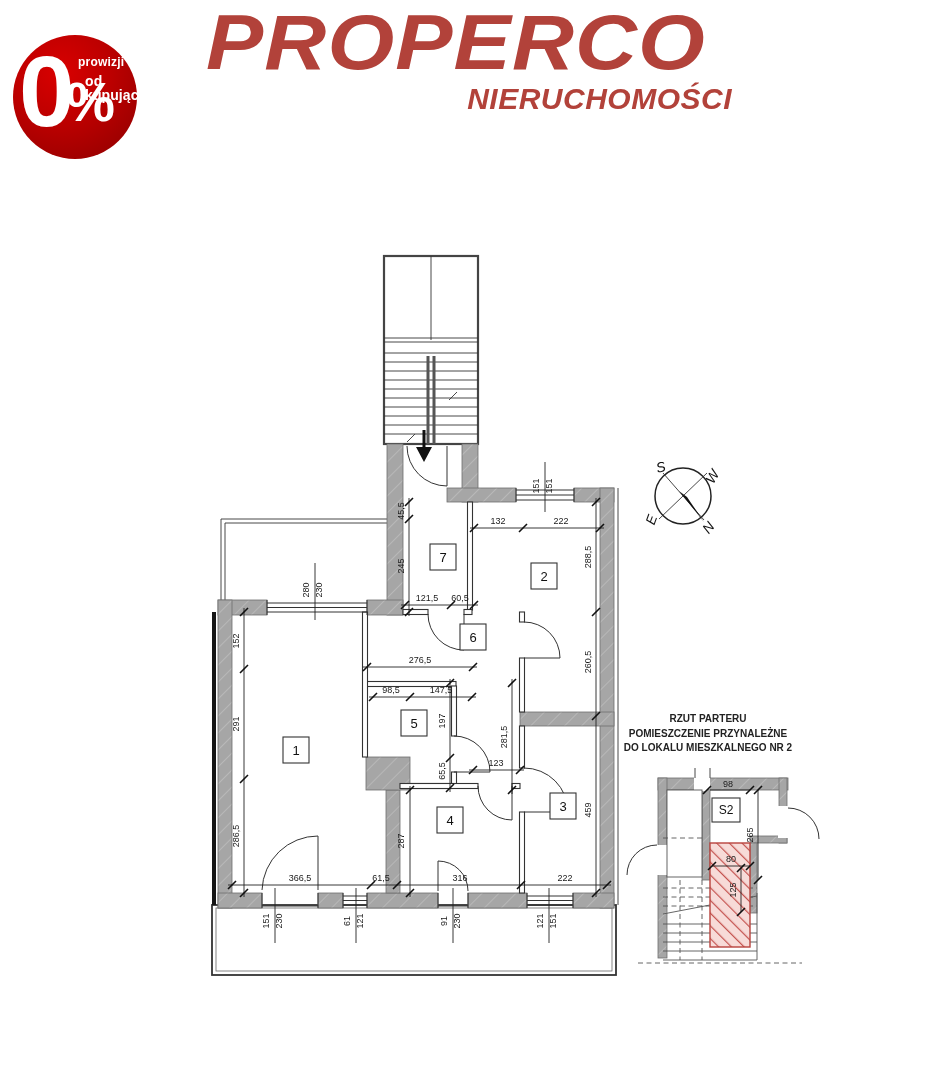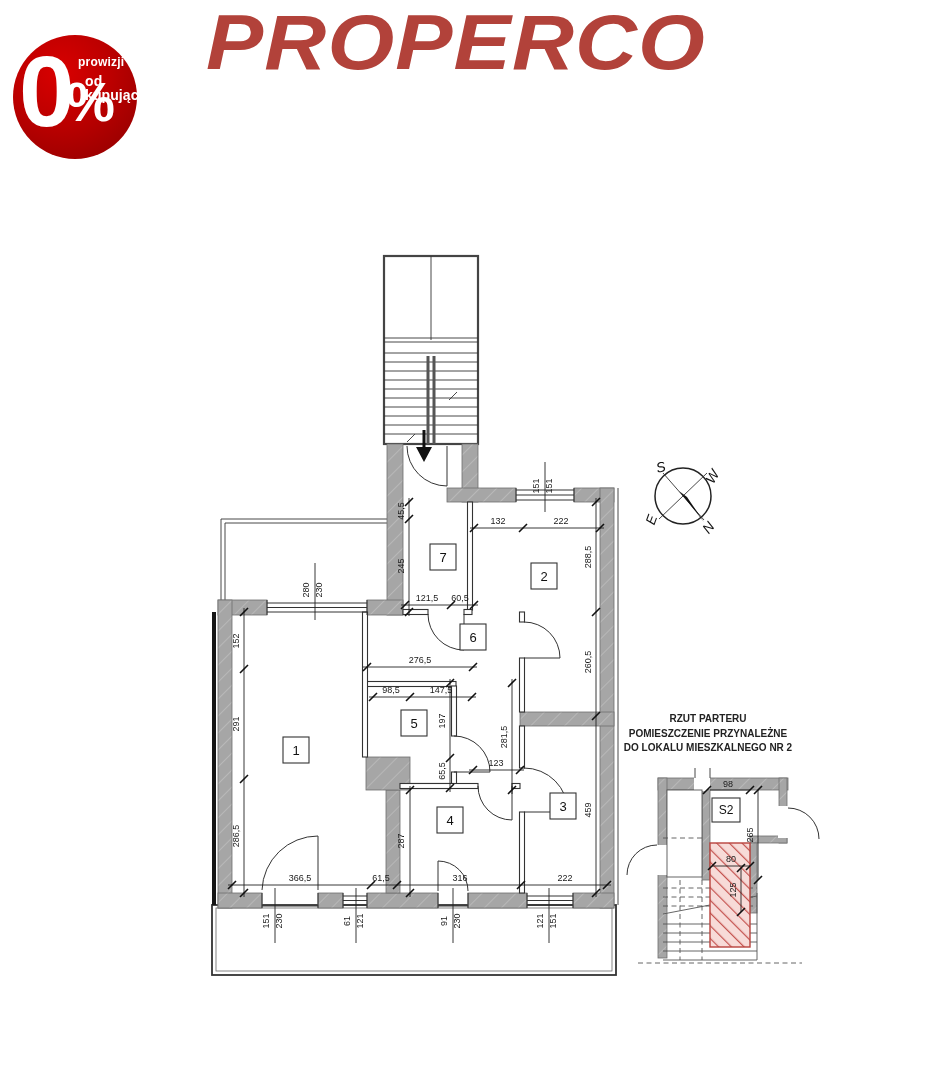--- a/index.html
+++ b/index.html
@@ -40,20 +40,21 @@
 
 <div class="stage">
 
   <div class="badge">
     <span class="b-zero">0</span>
     <span class="b-pct">%</span>
     <span class="b-l1">prowizji</span>
     <span class="b-l2">od kupującego</span>
   </div>
   <div class="logo-main">PROPERCO</div>
+  <div class="logo-sub">NIERUCHOMOŚCI</div>
 
   <svg width="938" height="1078" viewBox="0 0 938 1078">
     <defs>
       <pattern id="wh" width="12" height="12" patternUnits="userSpaceOnUse" patternTransform="rotate(45)">
         <rect width="12" height="12" fill="#a6a6a6"></rect>
         <line x1="0" y1="0" x2="0" y2="12" stroke="#bdbdbd" stroke-width="1.6"></line>
       </pattern>
       <pattern id="rh" width="9" height="9" patternUnits="userSpaceOnUse" patternTransform="rotate(-45)">
         <rect width="9" height="9" fill="#f7dbd8"></rect>
         <line x1="0" y1="0" x2="0" y2="9" stroke="#c4524e" stroke-width="2.4"></line>

